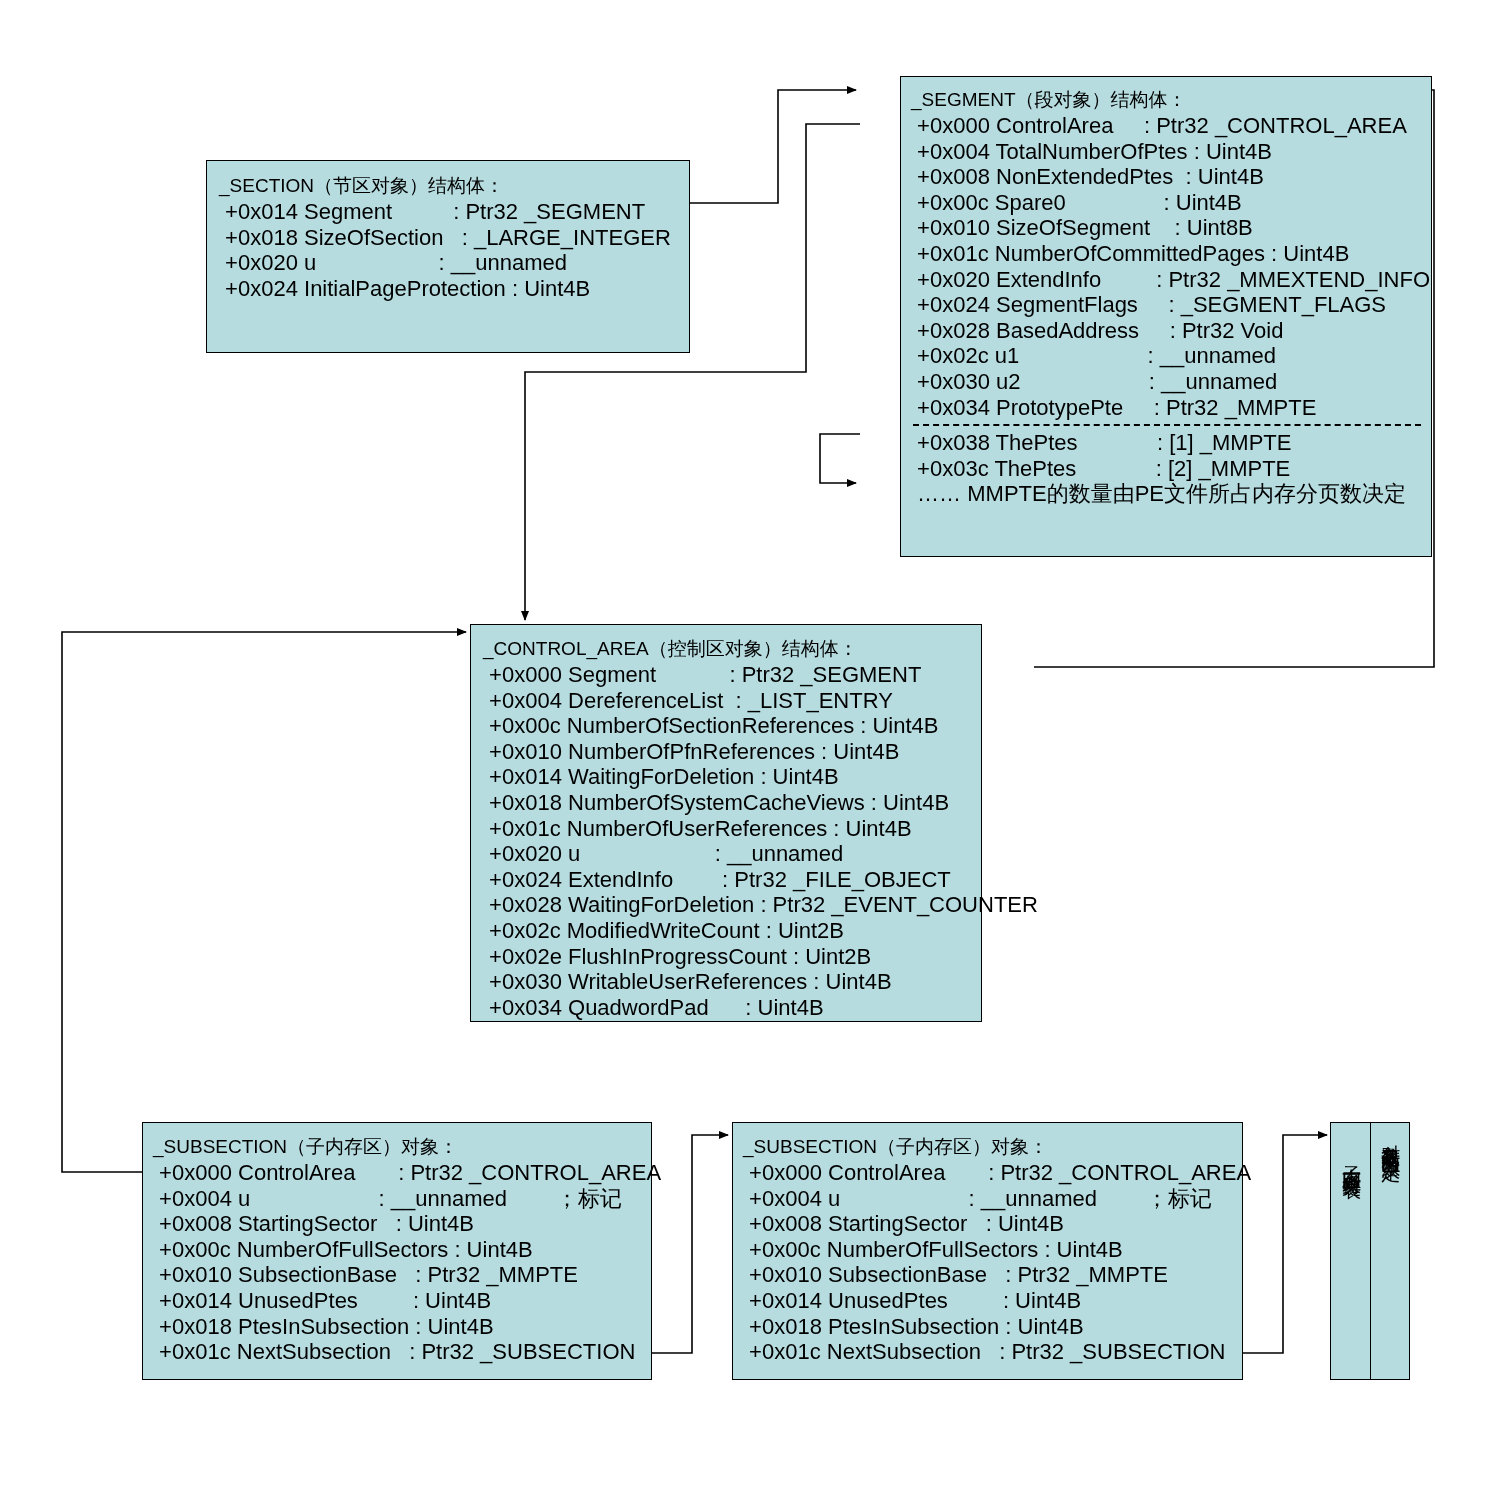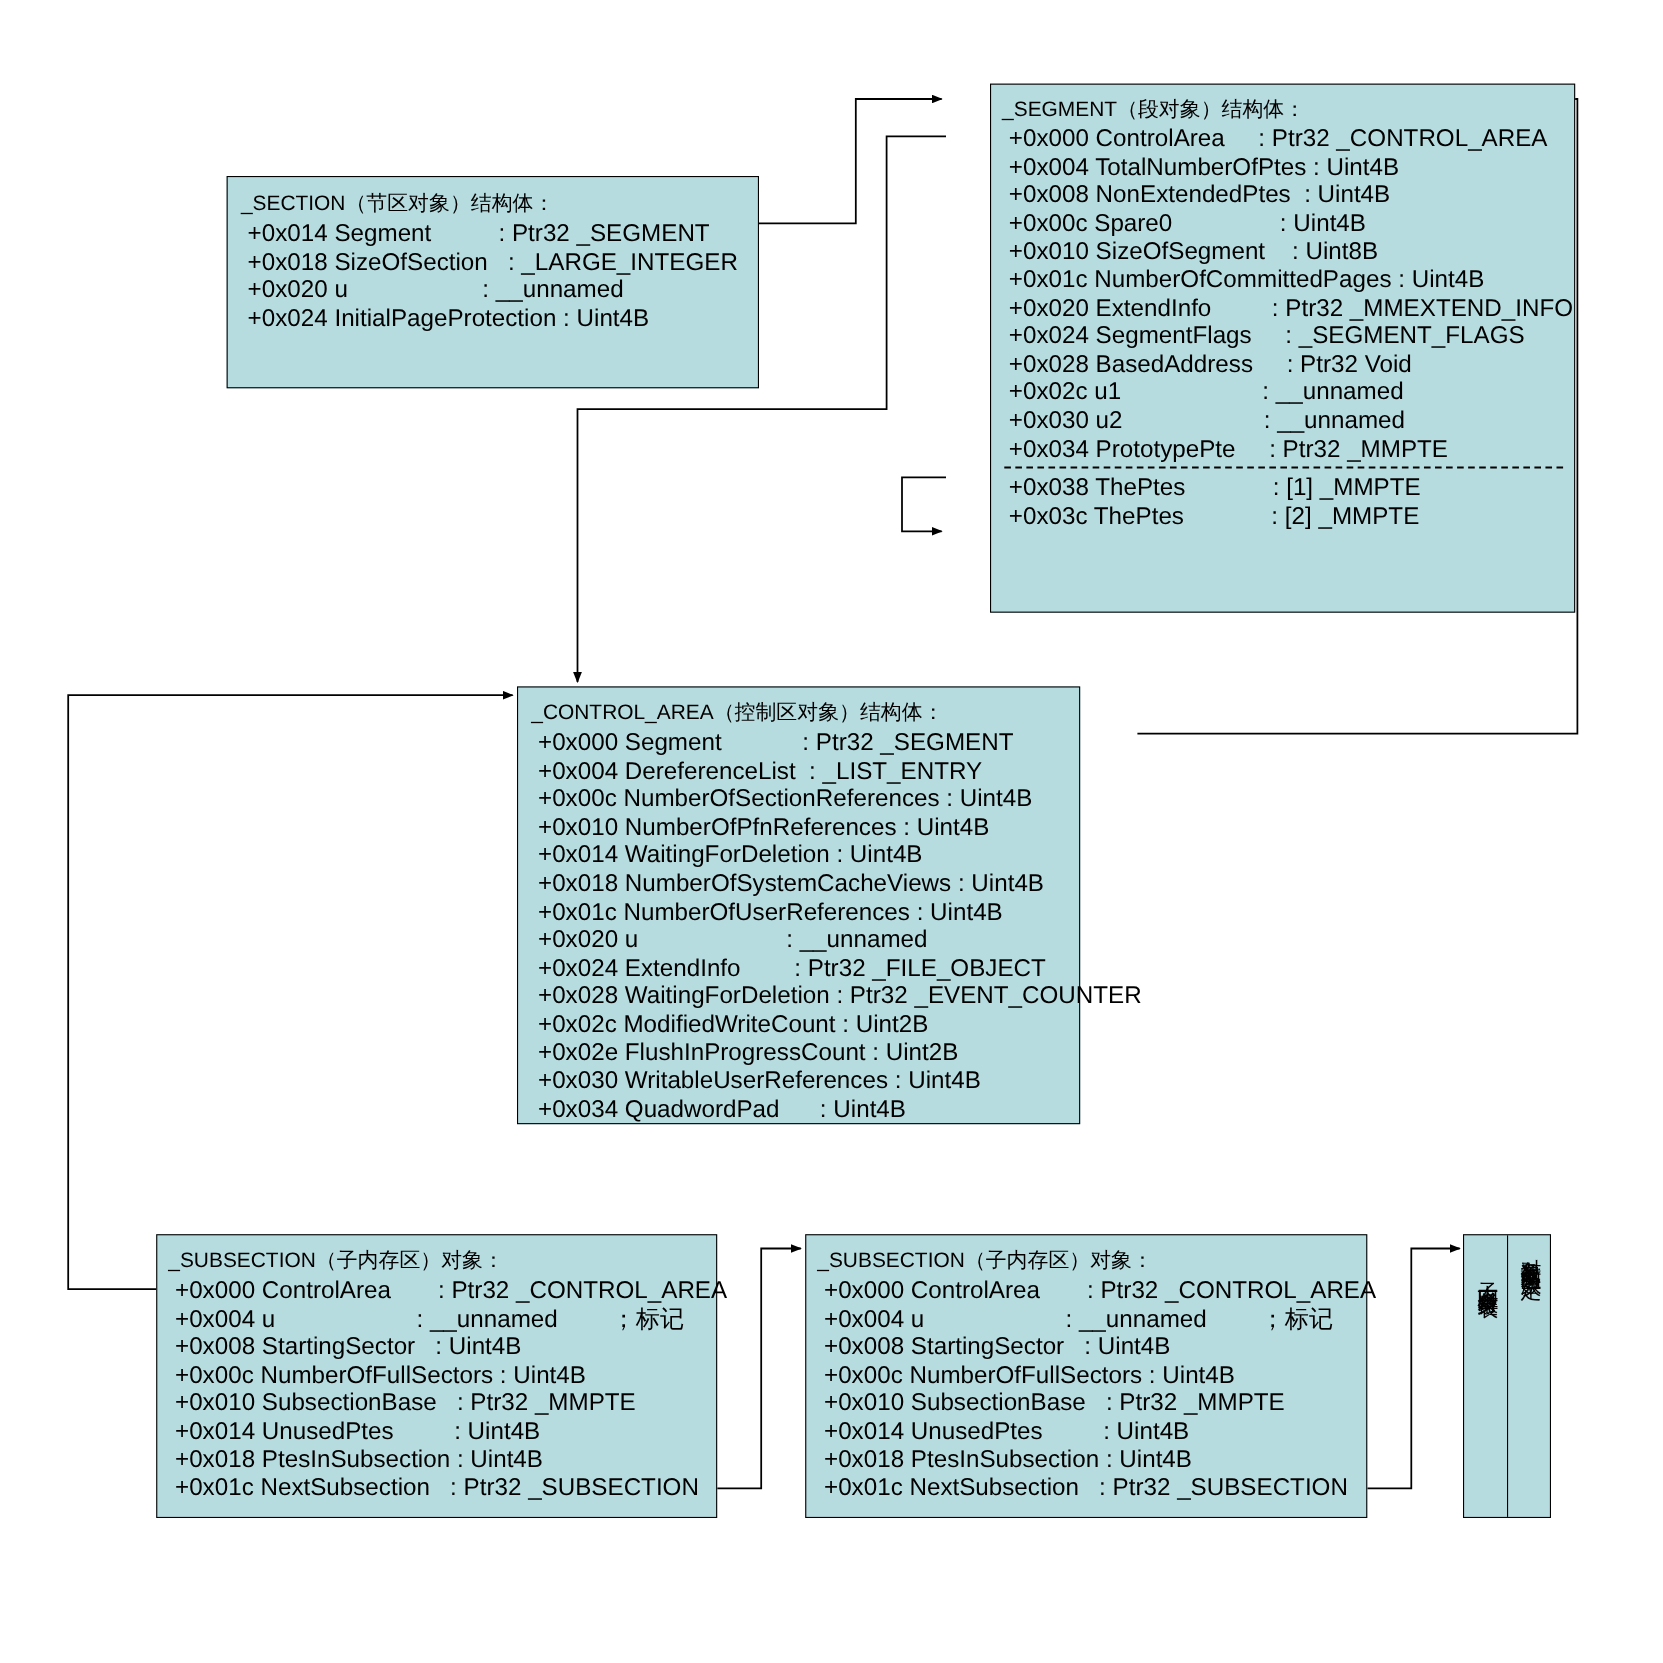--- a/index.html
+++ b/index.html
@@ -60,20 +60,21 @@
     <div class="row"> +0x01c NumberOfCommittedPages : Uint4B</div>
     <div class="row"> +0x020 ExtendInfo         : Ptr32 _MMEXTEND_INFO</div>
     <div class="row"> +0x024 SegmentFlags     : _SEGMENT_FLAGS</div>
     <div class="row"> +0x028 BasedAddress     : Ptr32 Void</div>
     <div class="row"> +0x02c u1                     : __unnamed</div>
     <div class="row"> +0x030 u2                     : __unnamed</div>
     <div class="row"> +0x034 PrototypePte     : Ptr32 _MMPTE</div>
     <div class="hr-dash"></div>
     <div class="row"> +0x038 ThePtes             : [1] _MMPTE</div>
     <div class="row"> +0x03c ThePtes             : [2] _MMPTE</div>
+    <div class="row"> …… MMPTE的数量由PE文件所占内存分页数决定</div>
   </div>
 
   <div class="box" style="left:470px;top:624px;width:512px;height:398px;padding:11px 8px 0 12px;">
     <div class="title">_CONTROL_AREA（控制区对象）结构体：</div>
     <div class="row"> +0x000 Segment            : Ptr32 _SEGMENT</div>
     <div class="row"> +0x004 DereferenceList  : _LIST_ENTRY</div>
     <div class="row"> +0x00c NumberOfSectionReferences : Uint4B</div>
     <div class="row"> +0x010 NumberOfPfnReferences : Uint4B</div>
     <div class="row"> +0x014 WaitingForDeletion : Uint4B</div>
     <div class="row"> +0x018 NumberOfSystemCacheViews : Uint4B</div>

